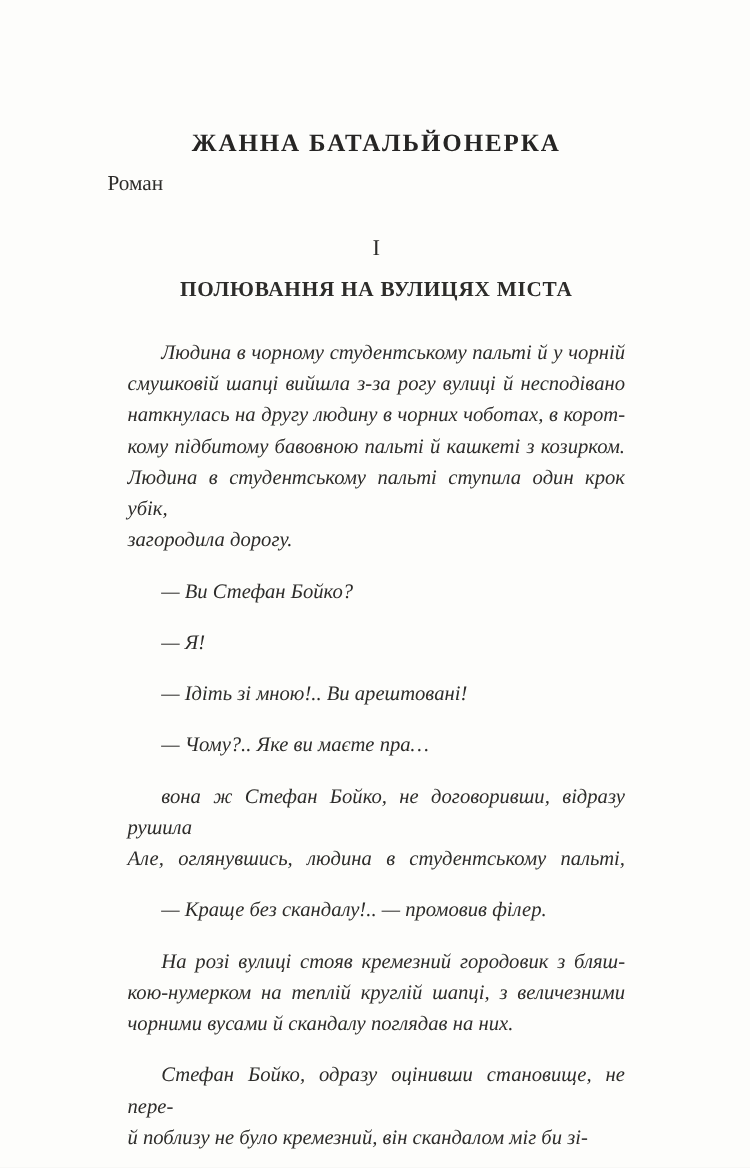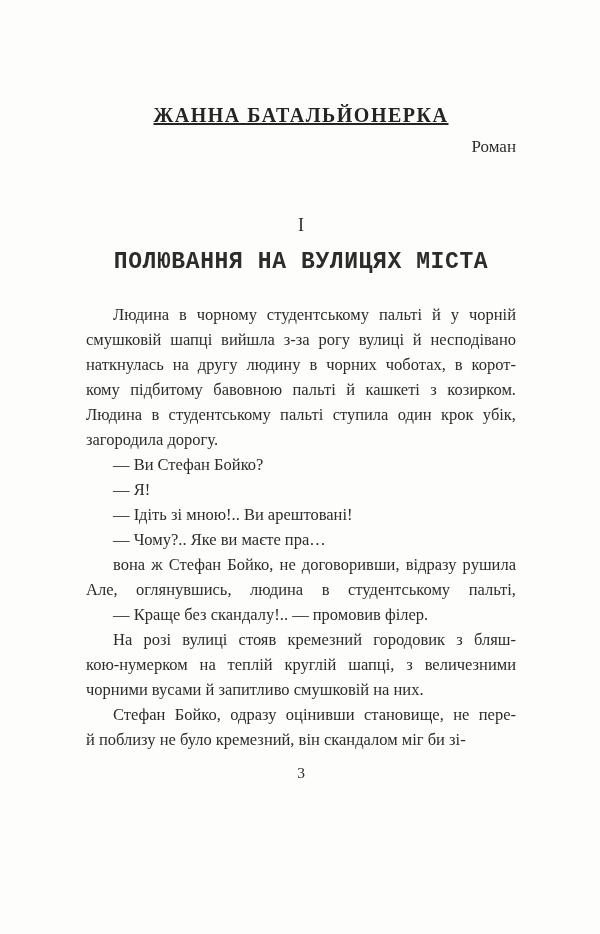--- a/index.html
+++ b/index.html
@@ -19,46 +19,45 @@
     padding: 104px 84px 0 86px;
     overflow: hidden;
   }
   .book-title {
     text-align: center;
     font-size: 20px;
     font-weight: bold;
     letter-spacing: 1.5px;
     color: #262524;
     margin: 0 0 10px 0;
-    text-decoration: underline;
   }
   .book-subtitle {
-    text-align: right;
+    text-align: left;
     font-size: 17px;
-    margin: 0 0 58px 0;
+    margin: 0 0 31px 0;
   }
   .chapter-number {
     text-align: center;
     font-size: 18px;
     margin: 0 0 13px 0;
   }
   .chapter-title {
     text-align: center;
-    font-size: 23px;
+    font-size: 17px;
     font-weight: bold;
     letter-spacing: 0.6px;
     margin: 0 0 27px 0;
-    font-family: Liberation Mono, monospace;
   }
   .body-text {
     font-size: 16.5px;
     line-height: 25px;
   }
   .para {
-    margin: 0;
+    margin: 16px;
+    font-style: italic;
   }
   .line {
     display: block;
     text-align: justify;
     text-align-last: justify;
   }
   .line.last {
     text-align-last: left;
   }
   .para .line:first-child {
@@ -102,21 +101,21 @@
       <p class="para">
         <span class="line">вона ж Стефан Бойко, не договоривши, відразу рушила</span>
         <span class="line">Але, оглянувшись, людина в студентському пальті,</span>
       </p>
       <p class="para">
         <span class="line last">— Краще без скандалу!.. — промовив філер.</span>
       </p>
       <p class="para">
         <span class="line">На розі вулиці стояв кремезний городовик з бляш-</span>
         <span class="line">кою-нумерком на теплій круглій шапці, з величезними</span>
-        <span class="line last">чорними вусами й запитливо смушковій на них.</span>
+        <span class="line last">чорними вусами й скандалу поглядав на них.</span>
       </p>
       <p class="para">
         <span class="line">Стефан Бойко, одразу оцінивши становище, не пере-</span>
         <span class="line last">й поблизу не було кремезний, він скандалом міг би зі-</span>
       </p>
     </div>
   <div class="page-number">3</div>
 </div>
 
 </body></html>

